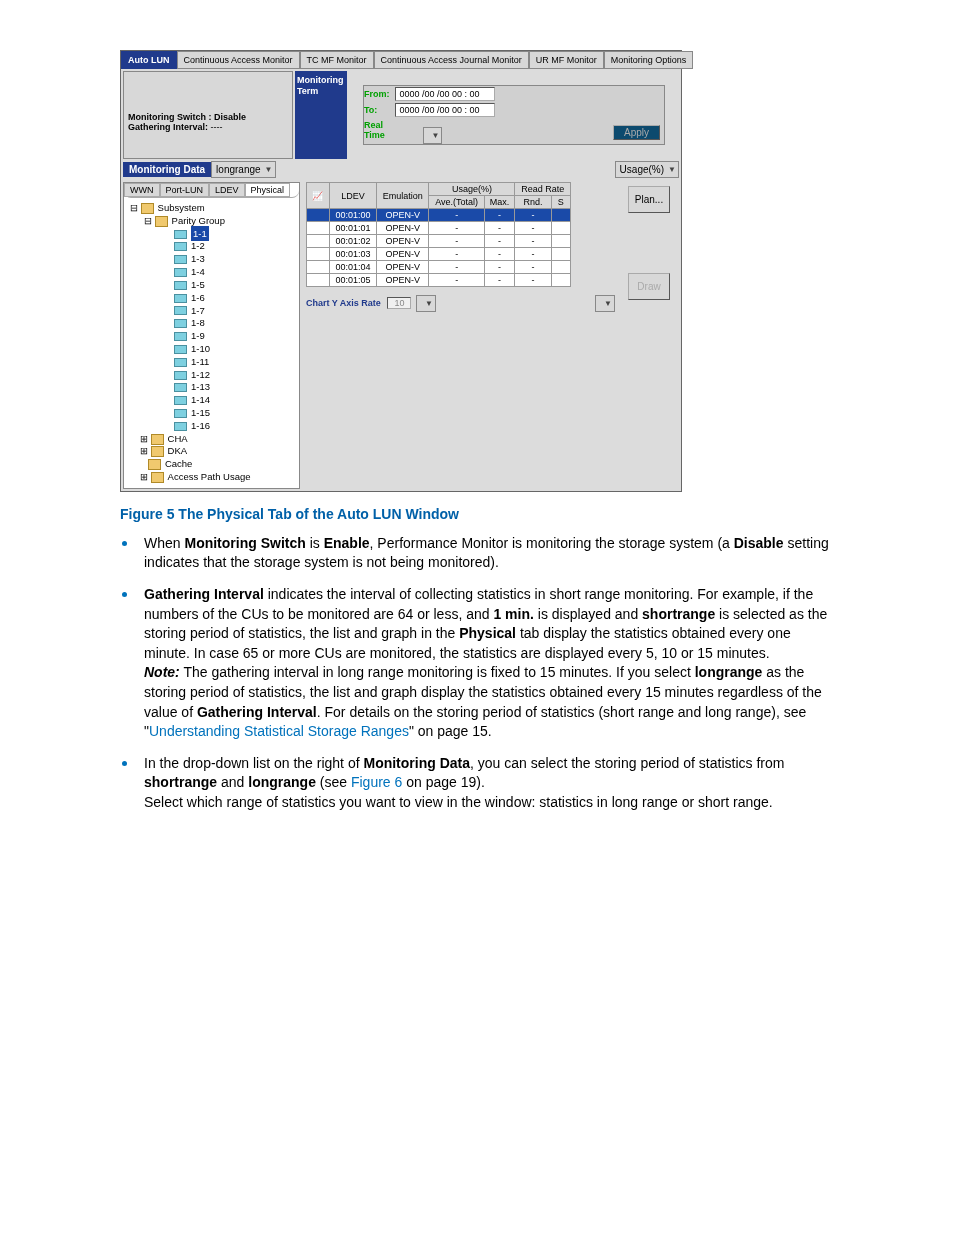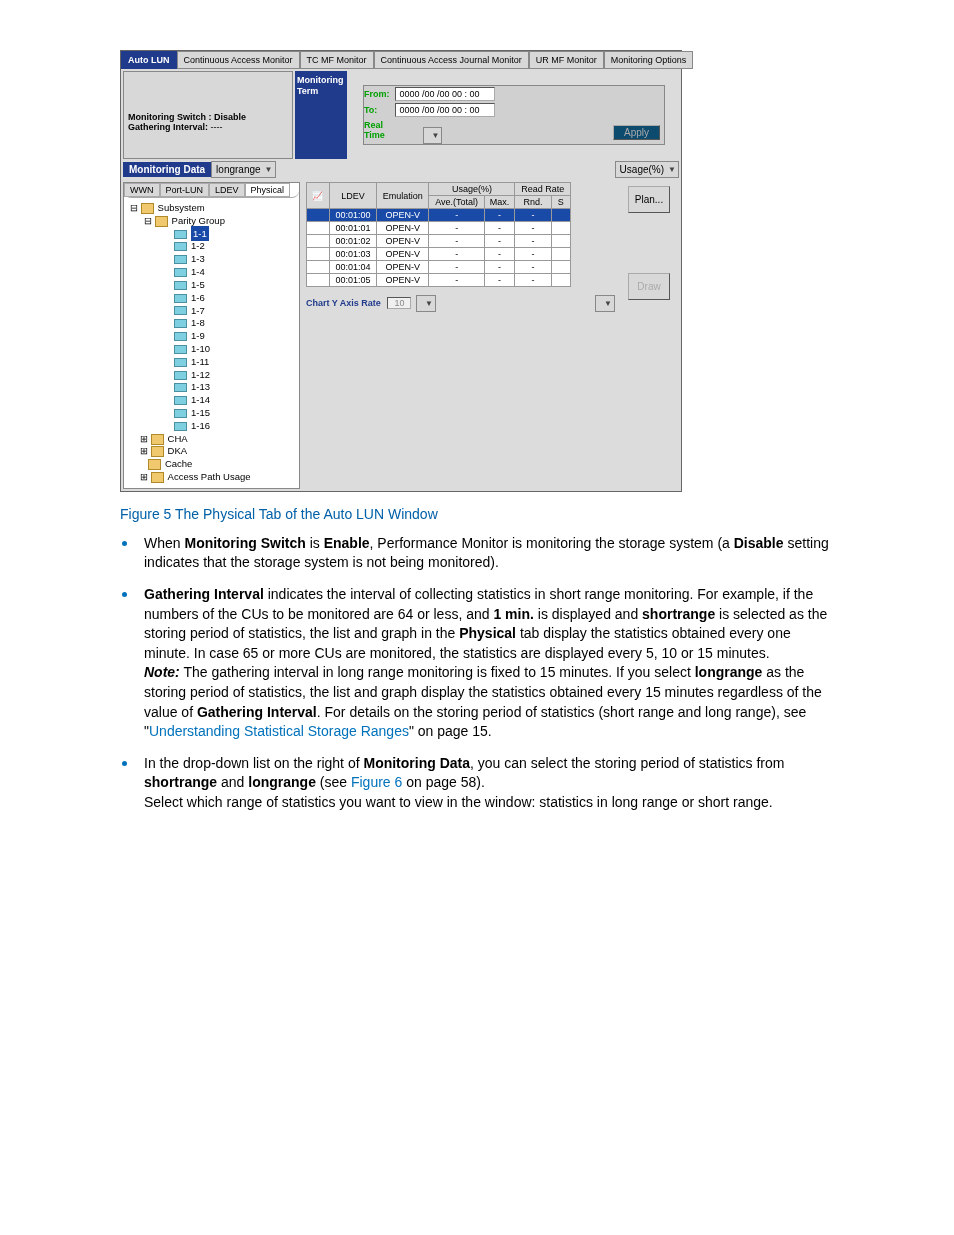--- a/index.html
+++ b/index.html
@@ -204,21 +204,21 @@
     border:1px inset #aaa;
     background:#f0f0f0;
     color:#888;
     padding:0 6px;
     font-weight:normal;
     margin-left:4px;
   }
   
   .fig-caption {
     color: #0060a8;
-    font-weight: normal;
+    font-weight: bold;
     font-size: 14px;
     margin: 10px 0 10px 0;
   }
   .body-p {
     font-size: 14px;
     line-height: 1.35;
     margin: 0 0 12px 0;
   }
   ul.bullets {
     margin: 0 0 0 18px;
@@ -442,18 +442,18 @@
 
   <ul class="bullets">
     <li>
       <span>When </span><b>Monitoring Switch</b><span> is </span><b>Enable</b><span>, Performance Monitor is monitoring the storage system (a </span><b>Disable</b><span> setting indicates that the storage system is not being monitored).</span>
     </li>
     <li>
       <b>Gathering Interval</b><span> indicates the interval of collecting statistics in short range monitoring. For example, if the numbers of the CUs to be monitored are 64 or less, and </span><b>1 min.</b><span> is displayed and </span><b>shortrange</b><span> is selected as the storing period of statistics, the list and graph in the </span><b>Physical</b><span> tab display the statistics obtained every one minute. In case 65 or more CUs are monitored, the statistics are displayed every 5, 10 or 15 minutes.</span><br>
       <span class="itnote"><b>Note:</b></span><span> The gathering interval in long range monitoring is fixed to 15 minutes. If you select </span><b>longrange</b><span> as the storing period of statistics, the list and graph display the statistics obtained every 15 minutes regardless of the value of </span><b>Gathering Interval</b><span>. For details on the storing period of statistics (short range and long range), see "</span><span class="link">Understanding Statistical Storage Ranges</span><span>" on page 15.</span>
     </li>
     <li>
-      <span>In the drop-down list on the right of </span><b>Monitoring Data</b><span>, you can select the storing period of statistics from </span><b>shortrange</b><span> and </span><b>longrange</b><span> (see </span><span class="link">Figure 6</span><span> on page 58).</span><br>
+      <span>In the drop-down list on the right of </span><b>Monitoring Data</b><span>, you can select the storing period of statistics from </span><b>shortrange</b><span> and </span><b>longrange</b><span> (see </span><span class="link">Figure 6</span><span> on page 19).</span><br>
       <span>Select which range of statistics you want to view in the window: statistics in long range or short range.</span>
     </li>
   </ul>
 
 </div>
 
 </body></html>

